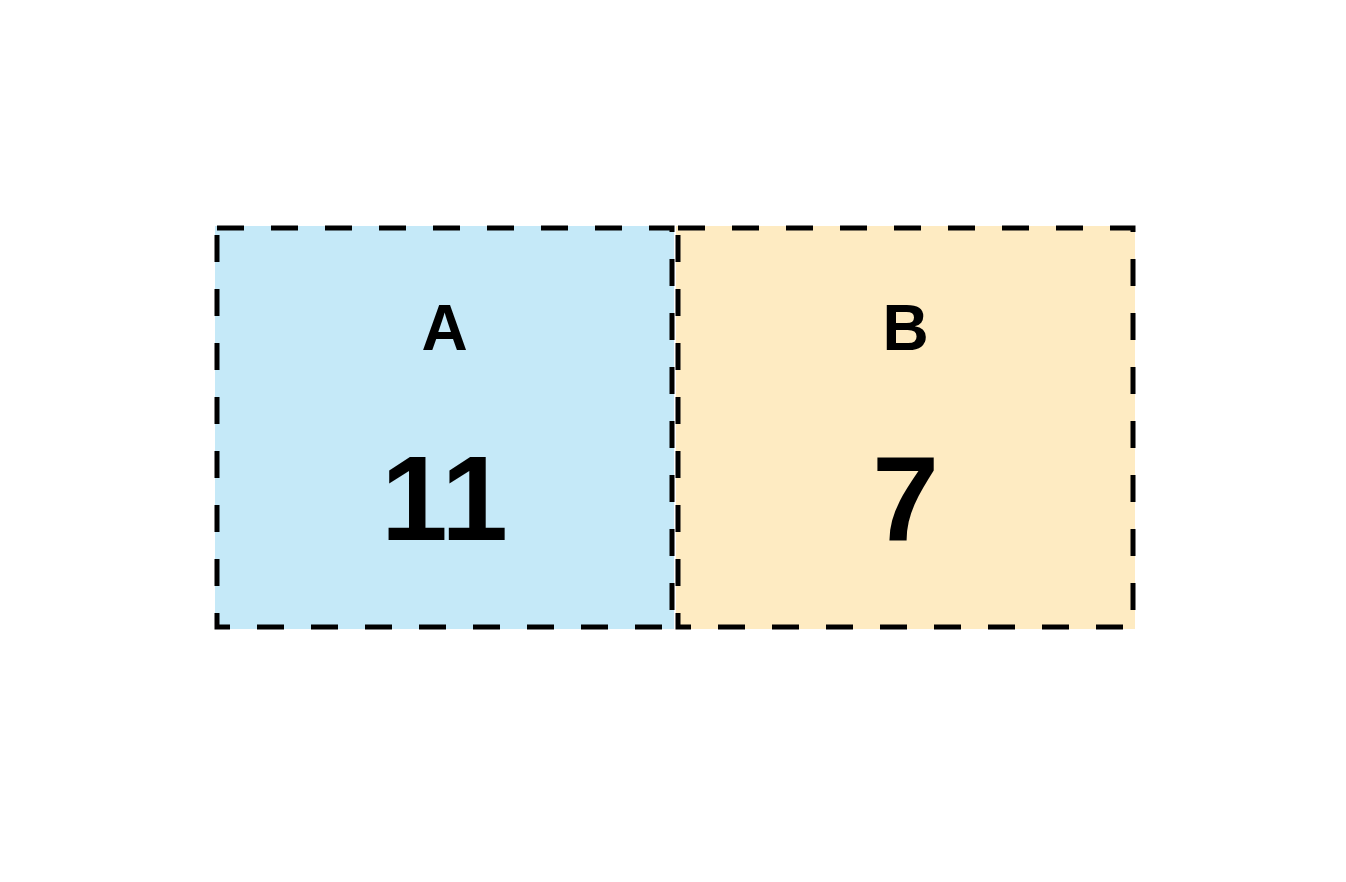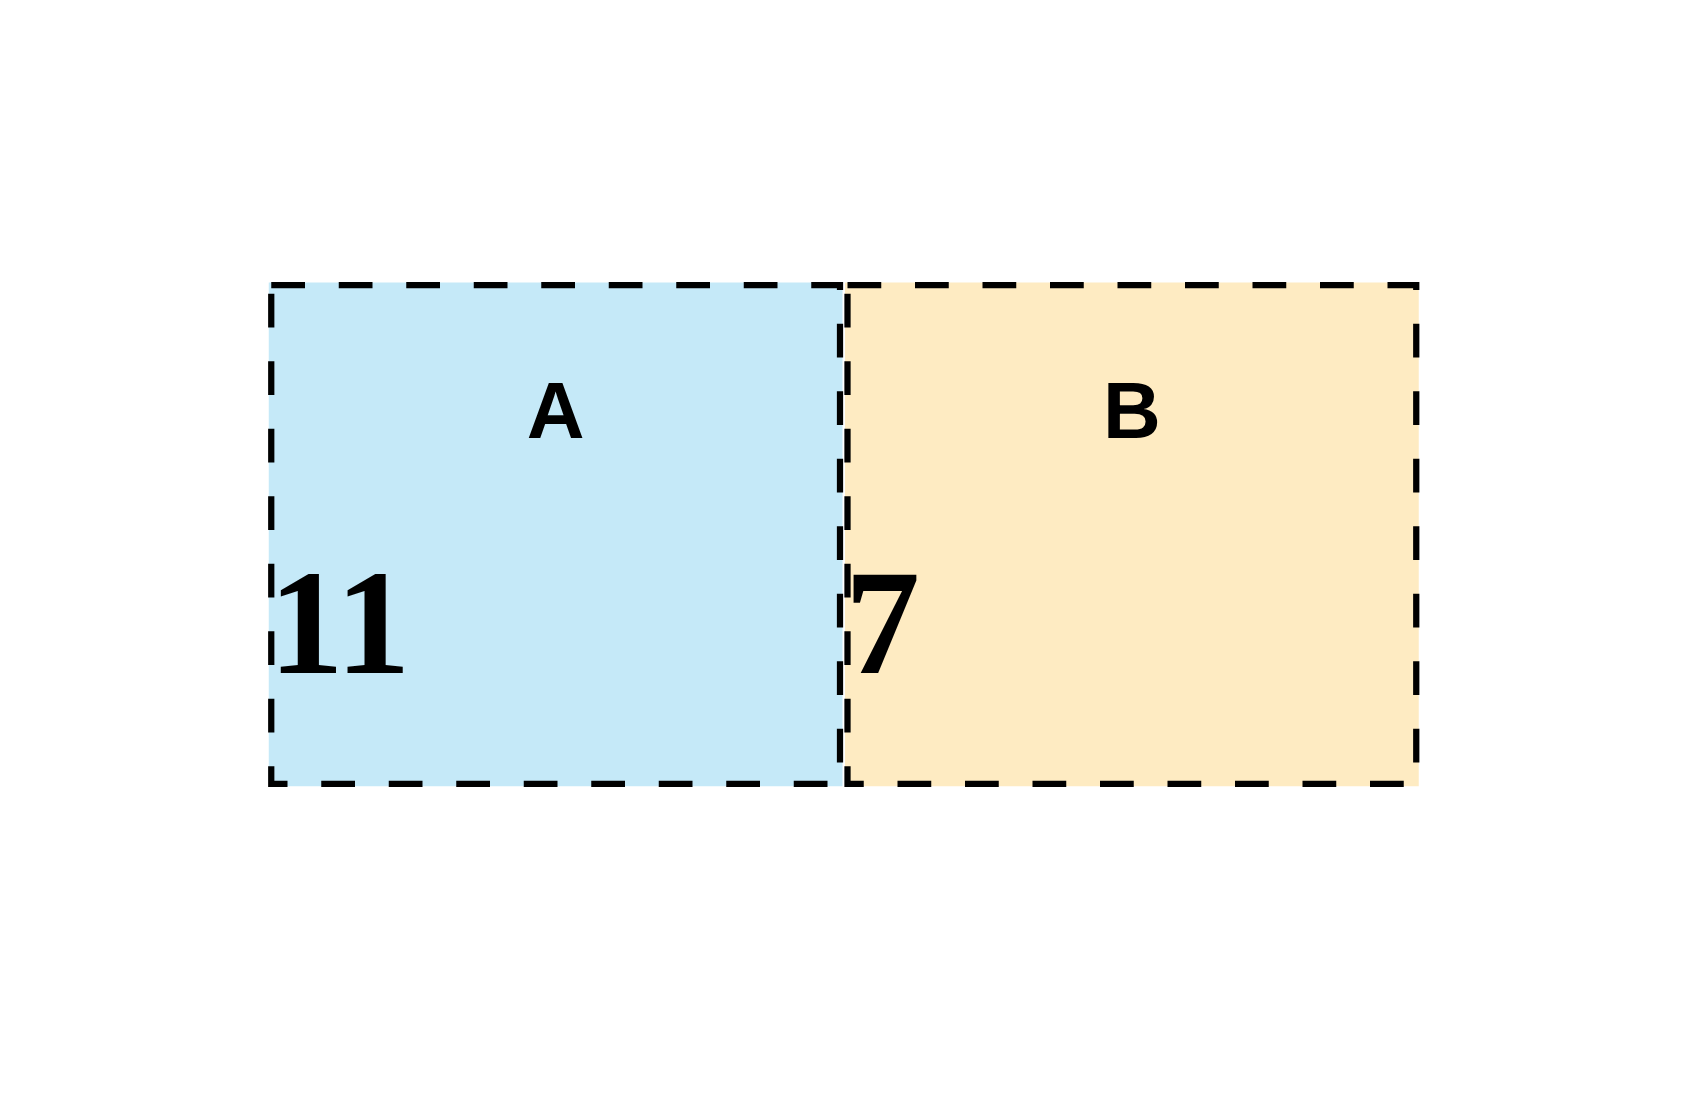--- a/index.html
+++ b/index.html
@@ -6,22 +6,22 @@
     body { width: 1346px; height: 882px; position: relative; overflow: hidden;
            font-family: "Liberation Sans", sans-serif; }
     .box {
       position: absolute; top: 226px; height: 403px; box-sizing: border-box;
       display: flex; flex-direction: column; align-items: center;
     }
     .box-a { left: 215px; width: 459px; background: #c5e9f8; }
     .box-b { left: 676px; width: 459px; background: #feebc2; }
     .label { position: absolute; top: 70px; width: 100%; text-align: center;
              font-weight: bold; font-size: 64px; line-height: 64px; color: #000; }
-    .value { position: absolute; top: 212px; width: 100%; 
-             font-weight: bold; font-size: 120px; line-height: 120px; color: #000; font-family: Liberation Serif, serif; }
+    .value { position: absolute; top: 212px; width: 100%; text-align: center;
+             font-weight: bold; font-size: 120px; line-height: 120px; color: #000; }
     svg.border { position: absolute; left: 0; top: 0; width: 100%; height: 100%; overflow: visible; }
   </style>
 </head>
 <body>
 
 <div class="box box-a">
   <svg class="border" viewBox="0 0 459 403" preserveAspectRatio="none">
     <rect x="2" y="2" width="455" height="399" fill="none" stroke="#000" stroke-width="5" stroke-dasharray="27 27"></rect>
   </svg>
   <div class="label">A</div>

